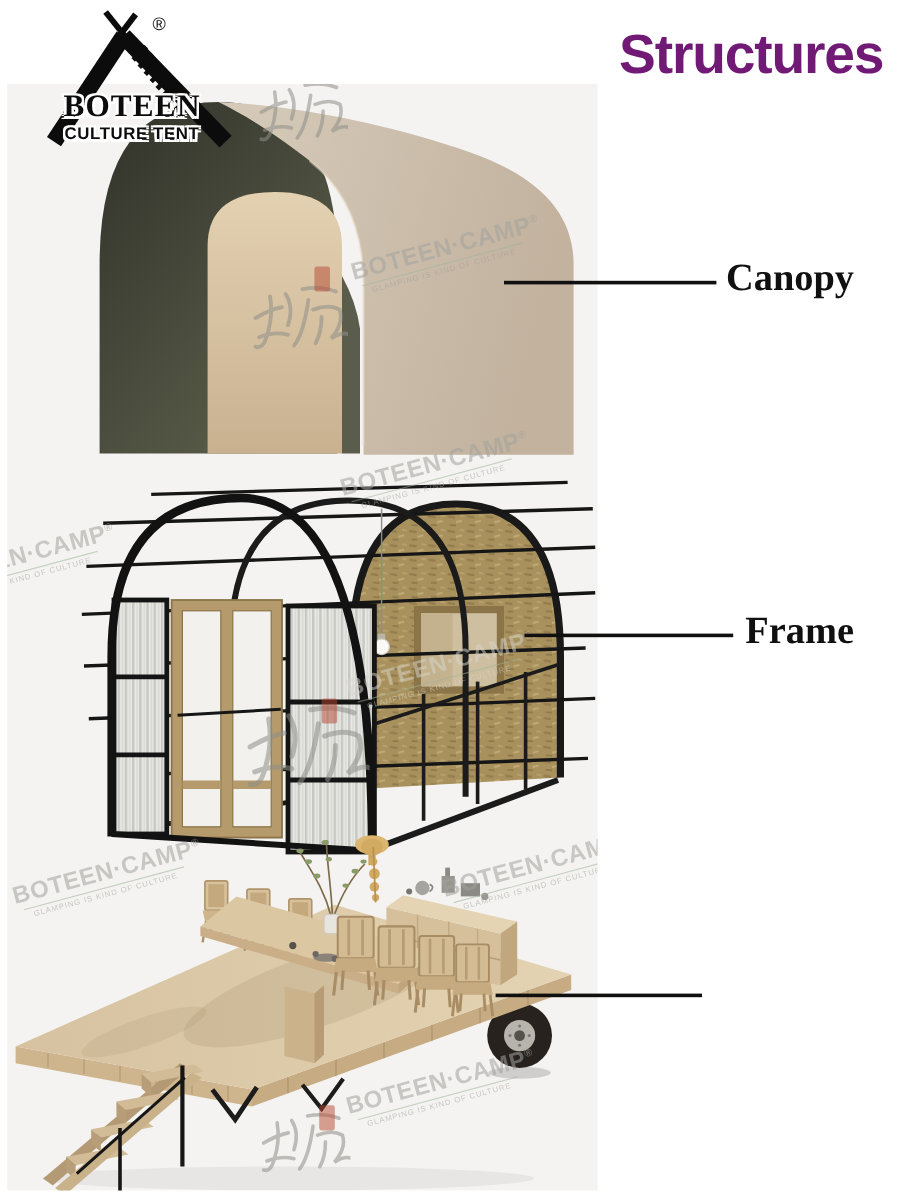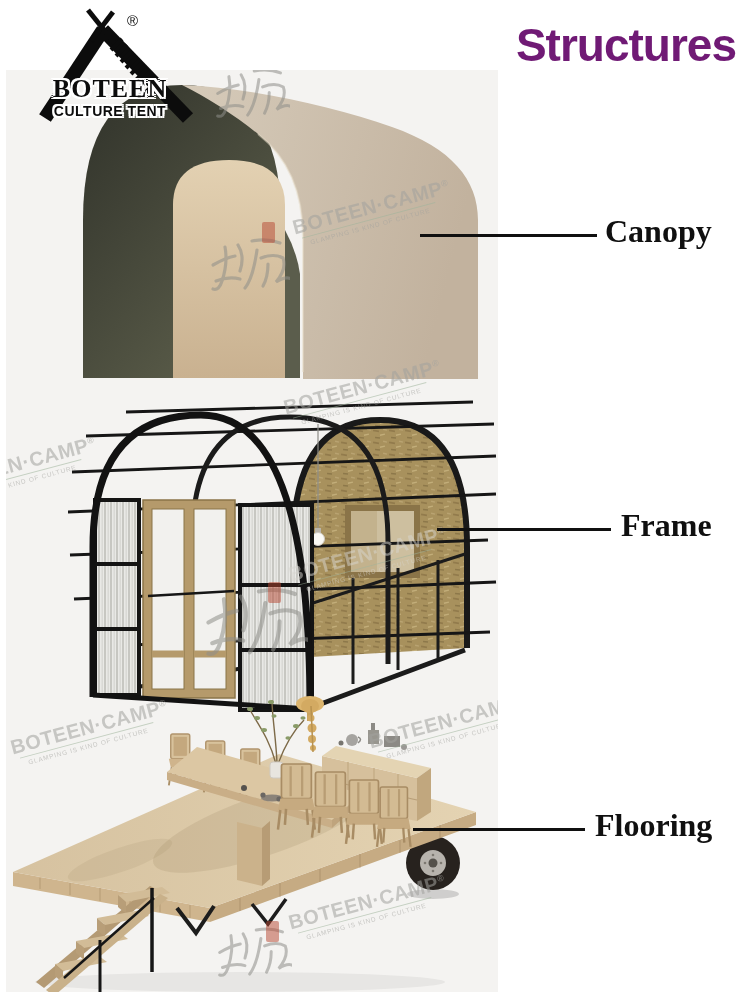--- a/index.html
+++ b/index.html
@@ -429,15 +429,14 @@
 
   <div class="page-title">Structures</div>
 
   <div class="leader" style="left:420px;top:234px;width:177px"></div>
   <div class="part-label" style="left:605px;top:215px">Canopy</div>
 
   <div class="leader" style="left:437px;top:528px;width:174px"></div>
   <div class="part-label" style="left:621px;top:509px">Frame</div>
 
   <div class="leader" style="left:413px;top:828px;width:172px"></div>
-  <div class="part-label" style="left:595px;top:809px">Flooring</div>
 
 </div>
 
 </body></html>

